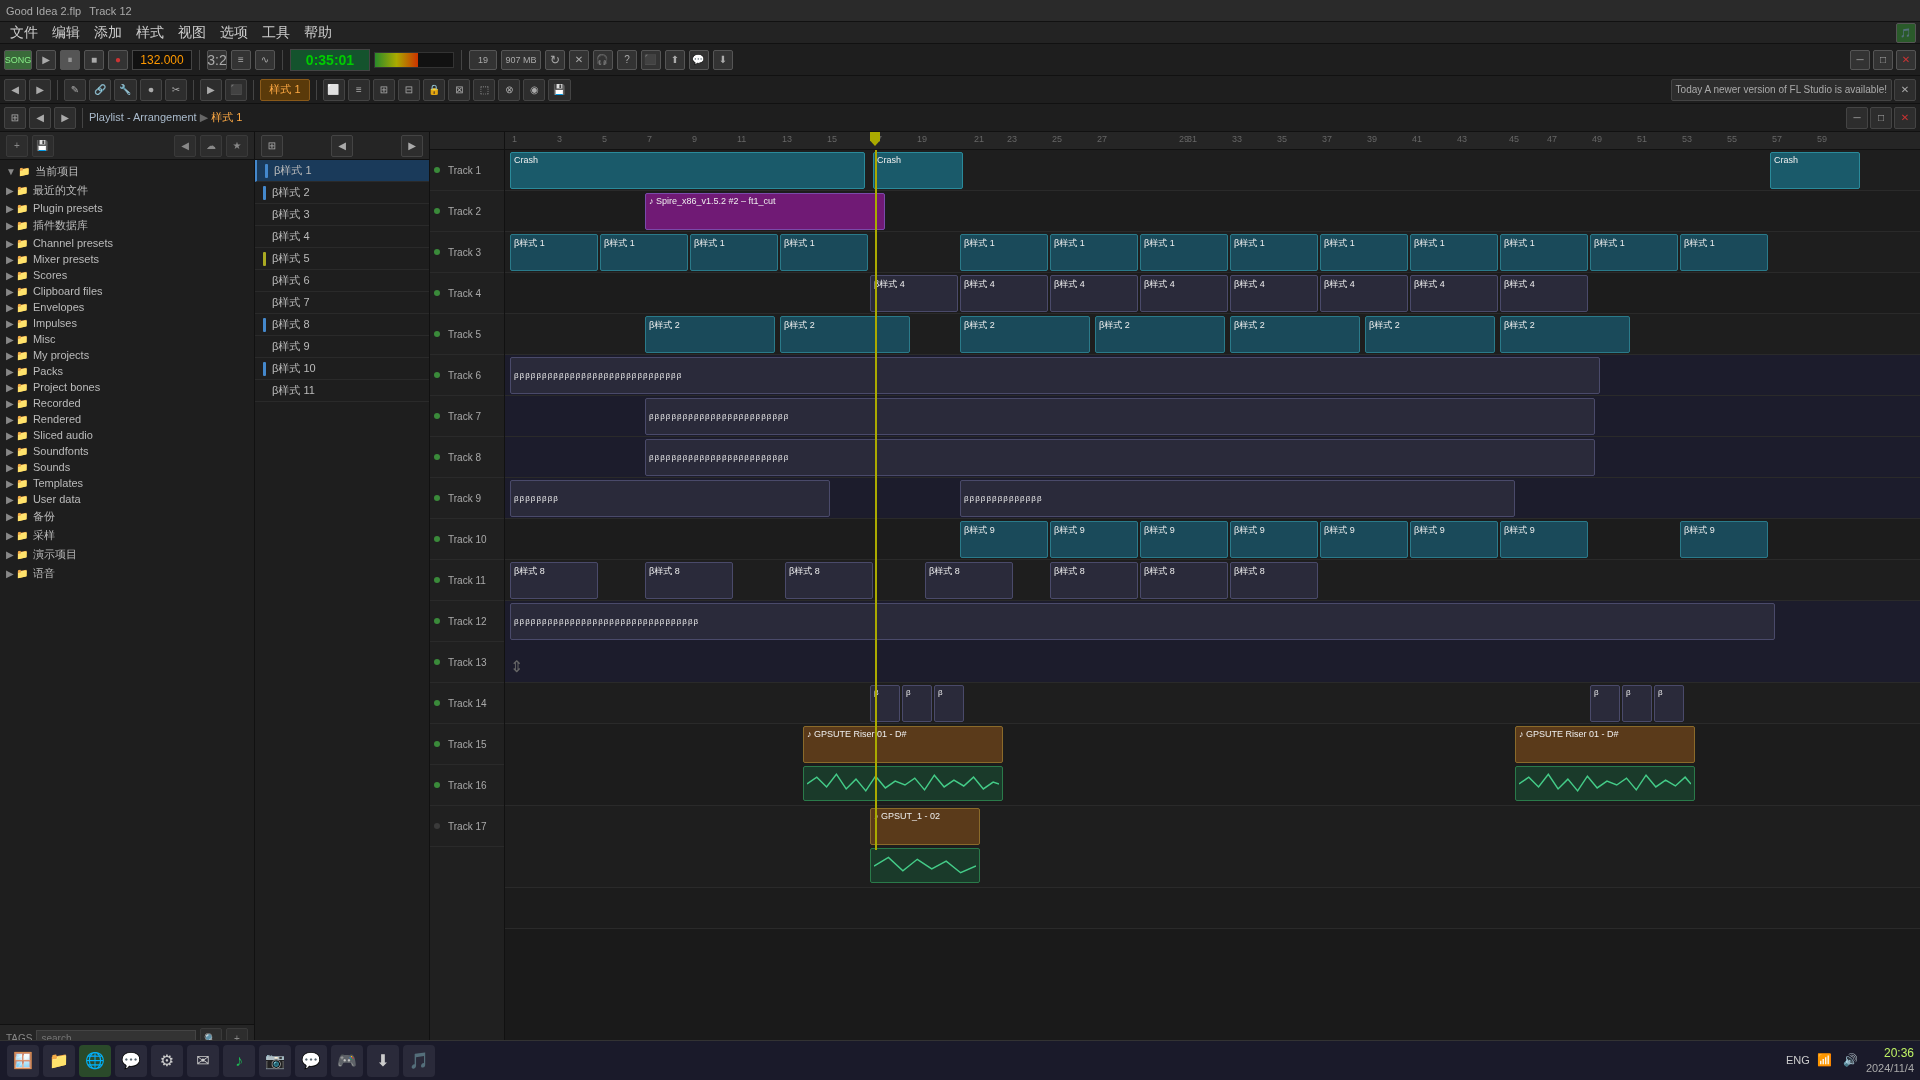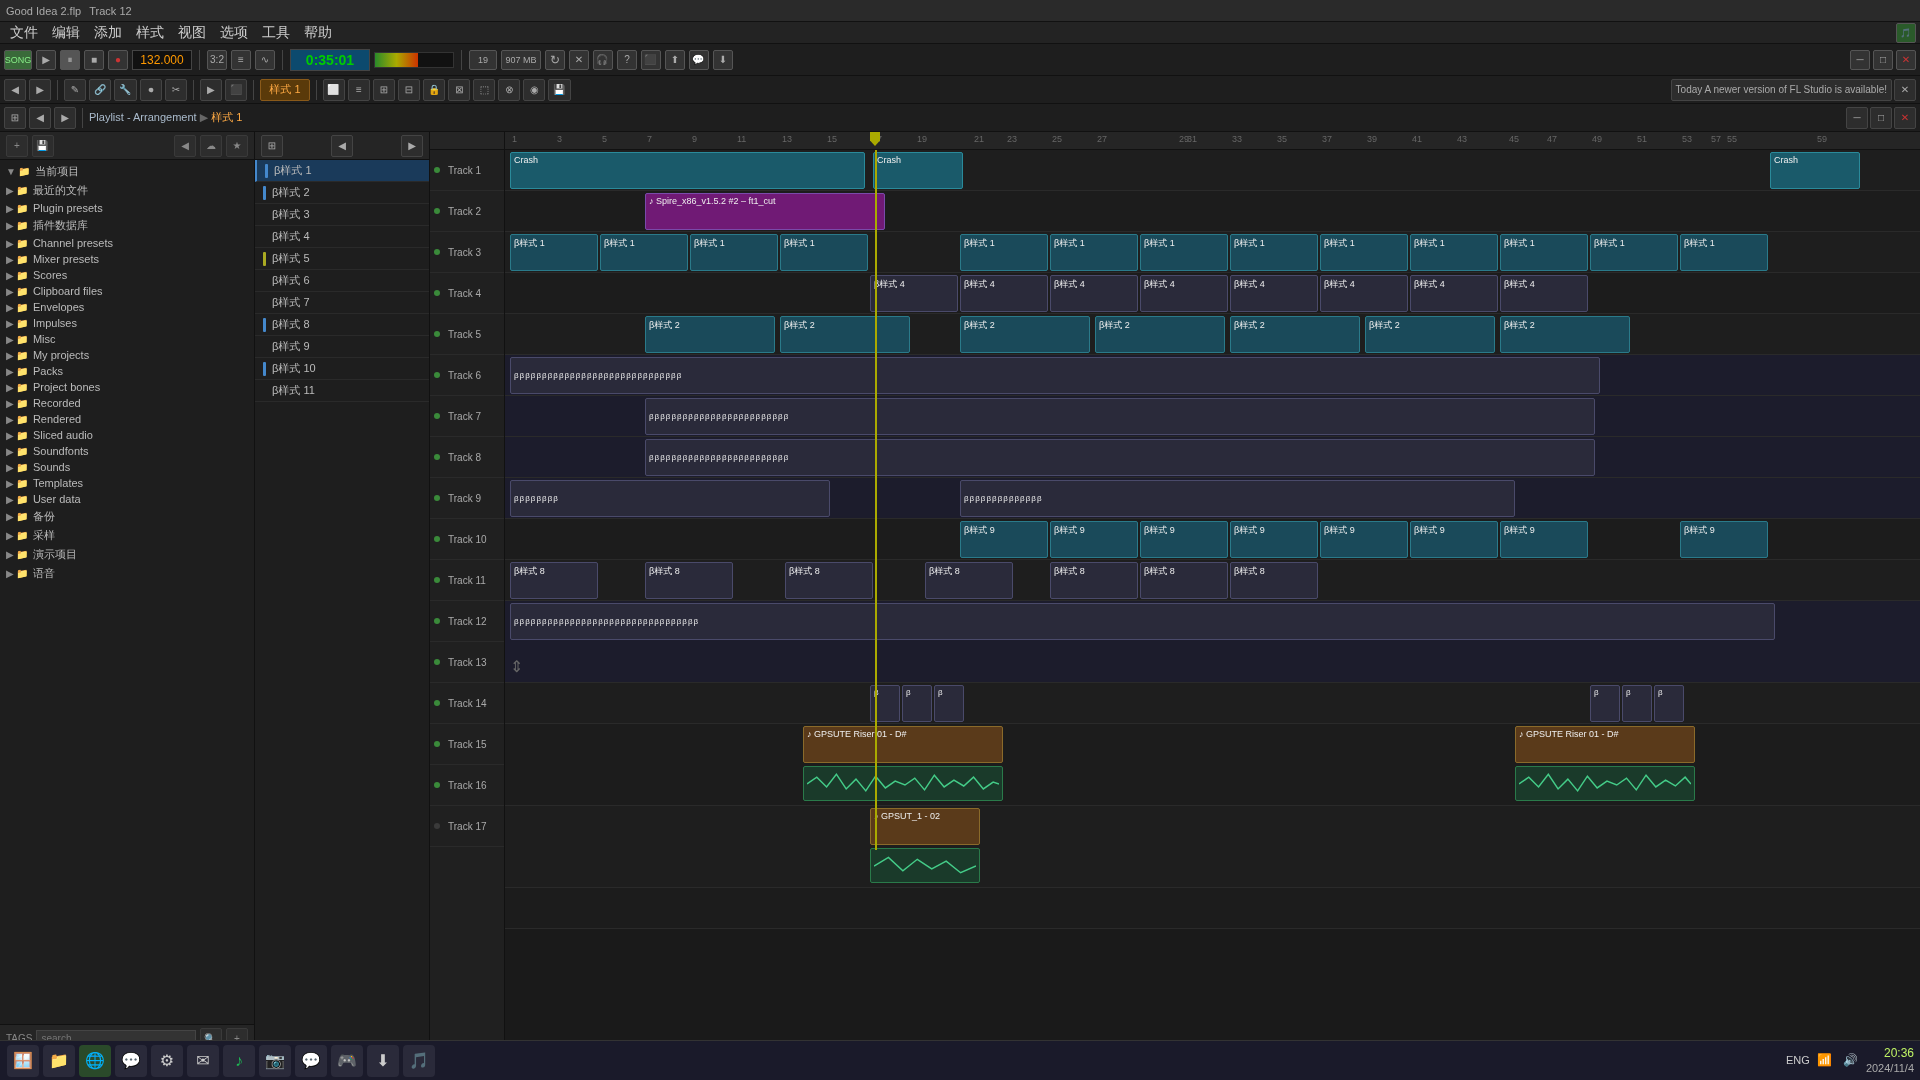--- a/index.html
+++ b/index.html
@@ -63,21 +63,21 @@
     #bpm-display {
       background: #111;
       border: 1px solid #444;
       color: #ff9900;
       font-size: 12px;
       padding: 2px 6px;
       min-width: 60px;
       text-align: center;
     }
     #time-display {
-      background: #0c4a6e;
+      background: #14532d;
       border: 1px solid #444;
       color: #00cc00;
       font-size: 14px;
       font-weight: bold;
       padding: 2px 8px;
       min-width: 80px;
       text-align: center;
     }
     .top-meter {
       width: 80px; height: 16px;
@@ -392,21 +392,21 @@
 </div>
 
 <div id="transport-bar">
   <div class="transport-btn" style="background:#3a6a3a; color:#88ee88; font-size:9px; min-width:28px;">SONG</div>
   <div class="transport-btn">▶</div>
   <div class="transport-btn active">⏸</div>
   <div class="transport-btn">■</div>
   <div class="transport-btn" style="color:#cc3333;">●</div>
   <div id="bpm-display">132.000</div>
   <div class="sep"></div>
-  <div class="transport-btn" style="font-size:10px;">3:2</div>
+  <div class="transport-btn" style="font-size:14px;">3:2</div>
   <div class="transport-btn">≡</div>
   <div class="transport-btn">∿</div>
   <div class="sep"></div>
   <div id="time-display">0:35:01</div>
   <div class="top-meter">
     <div class="top-meter-fill"></div>
   </div>
   <div class="sep"></div>
   <div class="transport-btn" style="min-width:28px; font-size:9px;">19</div>
   <div class="transport-btn" style="min-width:40px; font-size:9px;">907 MB</div>
@@ -748,21 +748,21 @@
           <div class="time-marker" style="left:815px;">37</div>
           <div class="time-marker" style="left:860px;">39</div>
           <div class="time-marker" style="left:905px;">41</div>
           <div class="time-marker" style="left:950px;">43</div>
           <div class="time-marker" style="left:1002px;">45</div>
           <div class="time-marker" style="left:1040px;">47</div>
           <div class="time-marker" style="left:1085px;">49</div>
           <div class="time-marker" style="left:1130px;">51</div>
           <div class="time-marker" style="left:1175px;">53</div>
           <div class="time-marker" style="left:1220px;">55</div>
-          <div class="time-marker" style="left:1204px;">57</div>
+          <div class="time-marker" style="left:1265px;">57</div>
           <div class="time-marker" style="left:1310px;">59</div>
 
           <div style="position:absolute; left:365px; top:0; width:10px; height:14px; background:#aaaa00; clip-path:polygon(0 0, 100% 0, 100% 60%, 50% 100%, 0 60%);"></div>
         </div>
 
         <div id="tracks-container" style="position:relative;">
 
           <div class="playhead" style="left:370px; top:0; height:700px;"></div>
 
           <div class="track-row">

